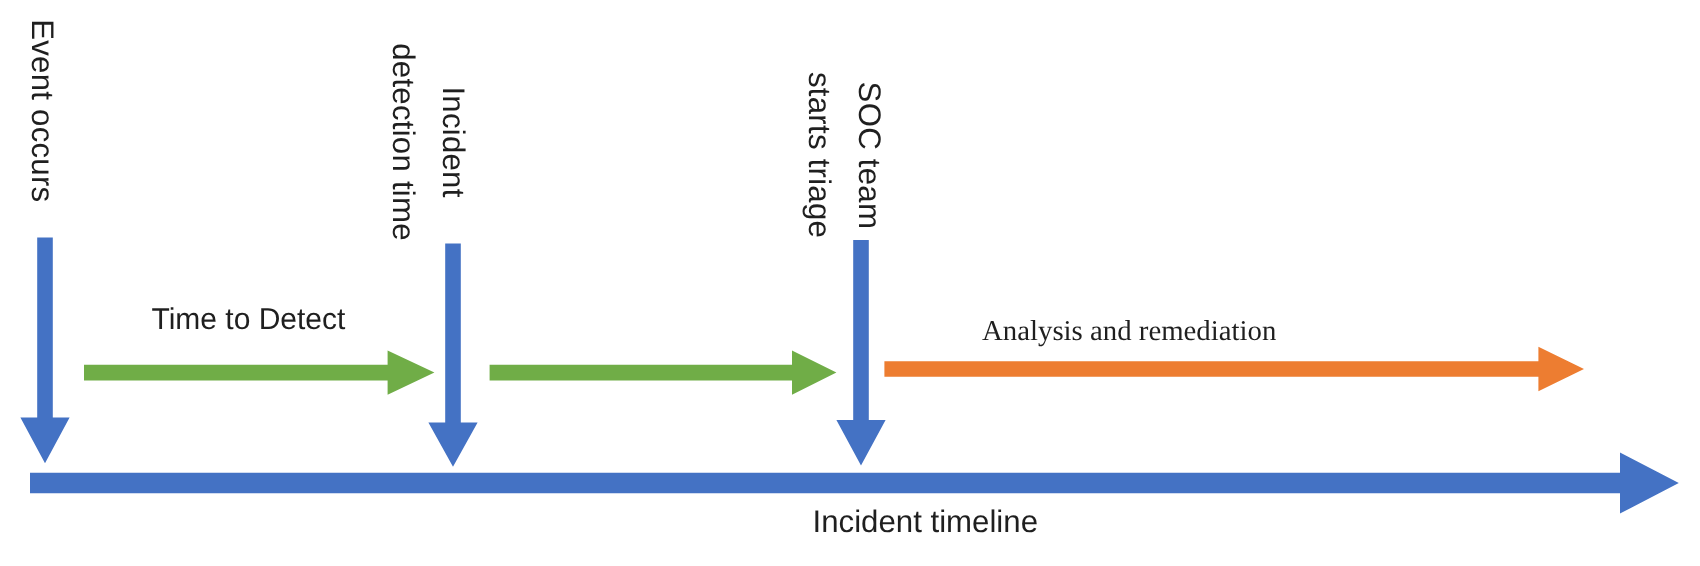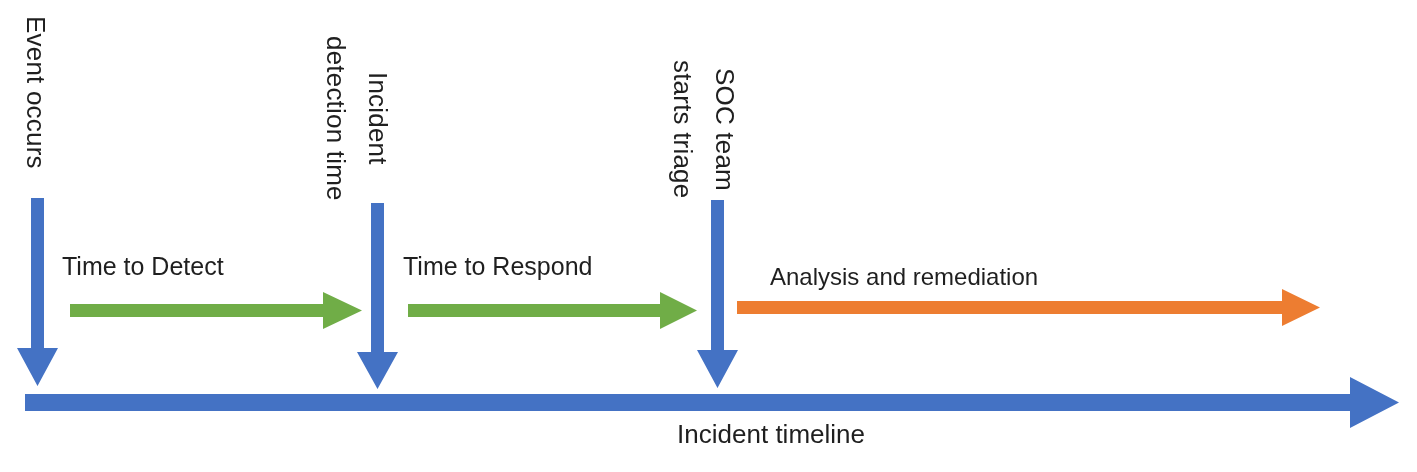--- a/index.html
+++ b/index.html
@@ -32,20 +32,21 @@
     text-align: center;
     white-space: pre-line;
     letter-spacing: 0.2px;
   }
   .vlabel.single {
     line-height: 1.1;
   }
   .hlabel {
     position: absolute;
     font-size: 25px;
+    text-align: center;
     white-space: nowrap;
   }
   .tlabel {
     position: absolute;
     font-size: 26px;
     text-align: center;
     white-space: nowrap;
   }
 </style>
 </head>
@@ -73,19 +74,18 @@
   <div class="vlabel single" style="left:20px; top:6px; height:172px; width:30px;">Event occurs</div>
 
   <div class="vlabel" style="left:314px; top:26px; height:184px; width:84px;">Incident
 detection time</div>
 
   <div class="vlabel" style="left:661px; top:38px; height:182px; width:84px;">SOC team
 starts triage</div>
 
   <div class="hlabel" style="left:62px; top:252px; width:290px;">Time to Detect</div>
 
-  <div class="hlabel" style="left:403px; top:252px; width:290px;">Time to Respond</div>
 
-  <div class="hlabel" style="left:770px; top:263px; width:486px; font-size:24px;">Analysis and remediation</div>
+  <div class="hlabel" style="left:698px; top:263px; width:486px; font-size:24px;font-family:Liberation Serif, serif;">Analysis and remediation</div>
 
   <div class="tlabel" style="left:465px; top:419px; width:400px;text-align:right;">Incident timeline</div>
 
 </div>
 
 </body></html>

